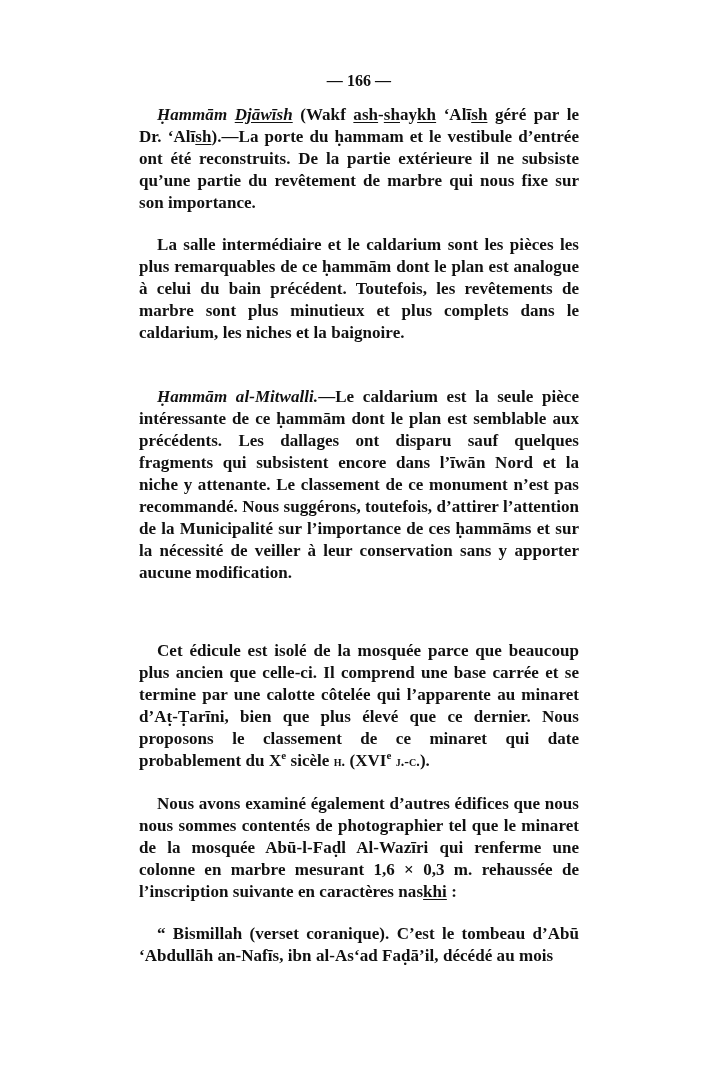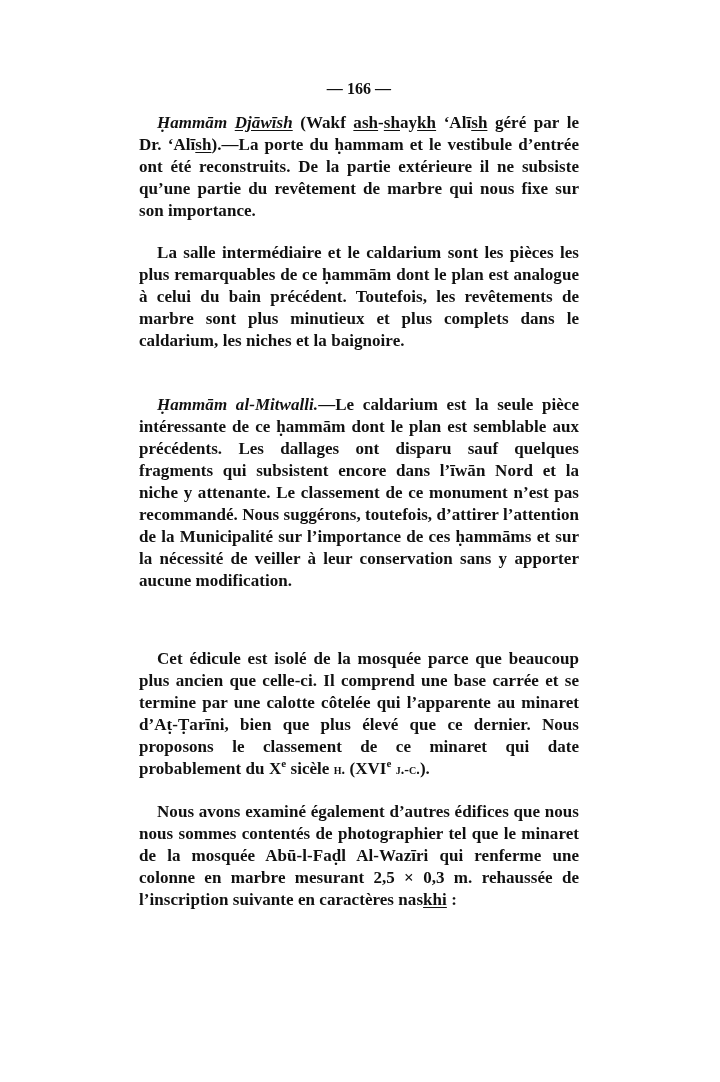--- a/index.html
+++ b/index.html
@@ -11,21 +11,21 @@
       width: 720px;
       height: 1082px;
       position: relative;
       overflow: hidden;
       font-family: "Liberation Serif", "DejaVu Serif", serif;
       color: #111111;
     }
     .page {
       position: absolute;
       left: 131px;
-      top: 78px;
+      top: 70px;
       width: 456px;
       font-size: 17px;
       line-height: 22px;
       text-align: justify;
       font-weight: bold;
       letter-spacing: 0.05px;
     }
     .page-number {
       text-align: center;
       font-weight: bold;
@@ -81,17 +81,18 @@
   <div class="gap-large"></div>
 
 
   <div class="gap-mid"></div>
 
   <p>
     <span>Cet édicule est isolé de la mosquée parce que beaucoup plus ancien que celle-ci.  Il comprend une base carrée et se termine par une calotte côtelée qui l’apparente au minaret d’Aṭ-Ṭarīni, bien que plus élevé que ce dernier.  Nous proposons le classement de ce minaret qui date probablement du X</span><sup>e</sup><span> sicèle </span><span class="sc">h.</span><span> (XVI</span><sup>e</sup><span> </span><span class="sc">j.-c.</span><span>).</span>
   </p>
   <div class="gap-small"></div>
   <p>
-    <span>Nous avons examiné également d’autres édifices que nous nous sommes contentés de photographier tel que le minaret de la mosquée Abū-l-Faḍl Al-Wazīri qui renferme une colonne en marbre mesurant 2,5 × 0,3 m.  rehaussée de l’inscription suivante en caractères nas</span><u>khi</u><span> :</span>
+    <span>Nous avons examiné également d’autres édifices que nous nous sommes contentés de photographier tel que le minaret de la mosquée Abū-l-Faḍl Al-Wazīri qui renferme une colonne en marbre mesurant 1,6 × 0,3 m.  rehaussée de l’inscription suivante en caractères nas</span><u>khi</u><span> :</span>
   </p>
   <div class="gap-small"></div>
+  <p>“ Bismillah (verset coranique).  C’est le tombeau d’Abū ‘Abdullāh an-Nafīs, ibn al-As‘ad Faḍā’il, décédé au mois</p>
 
 </div>
 
 </body></html>

